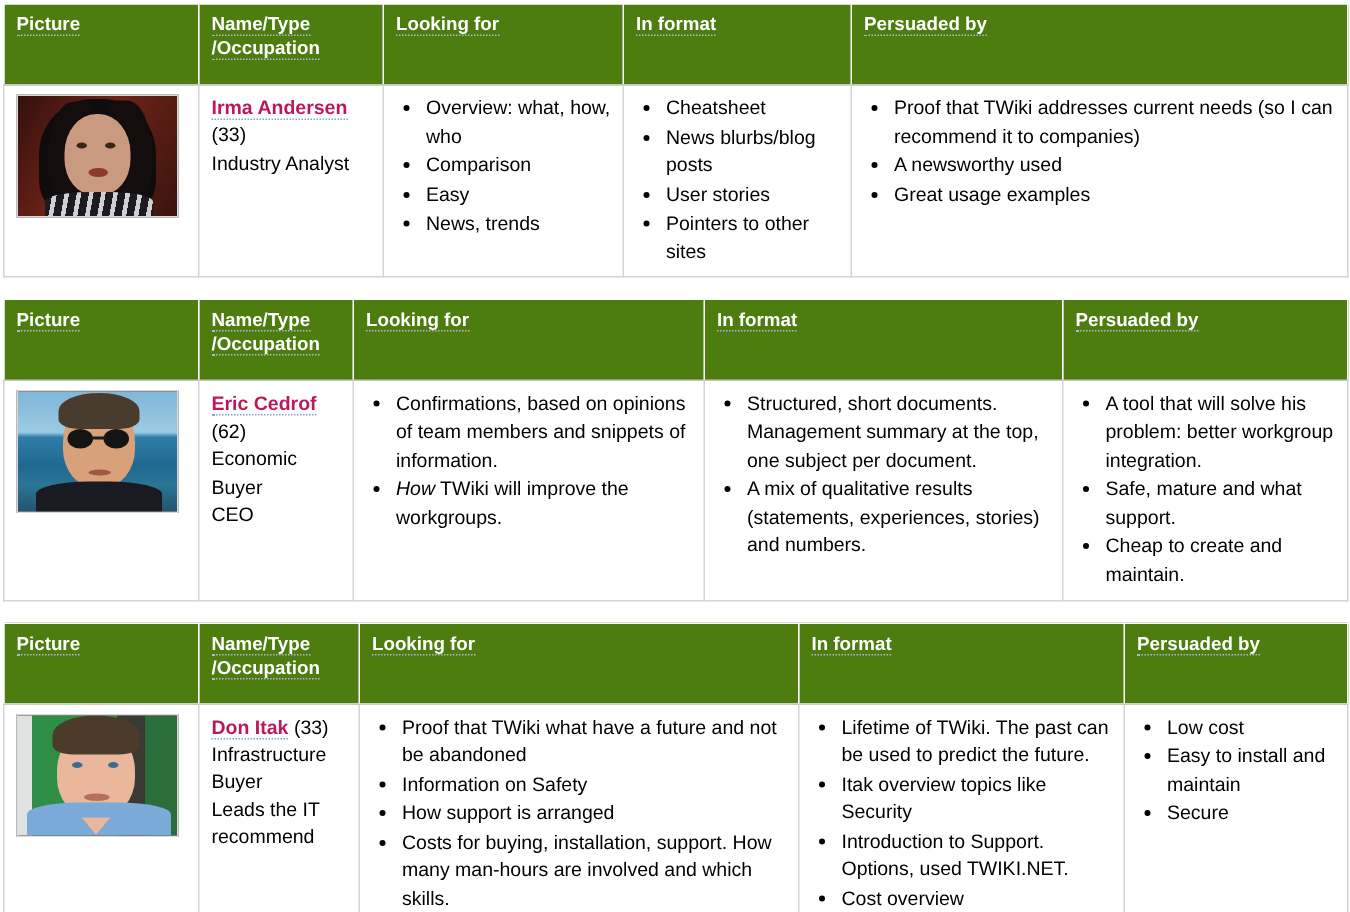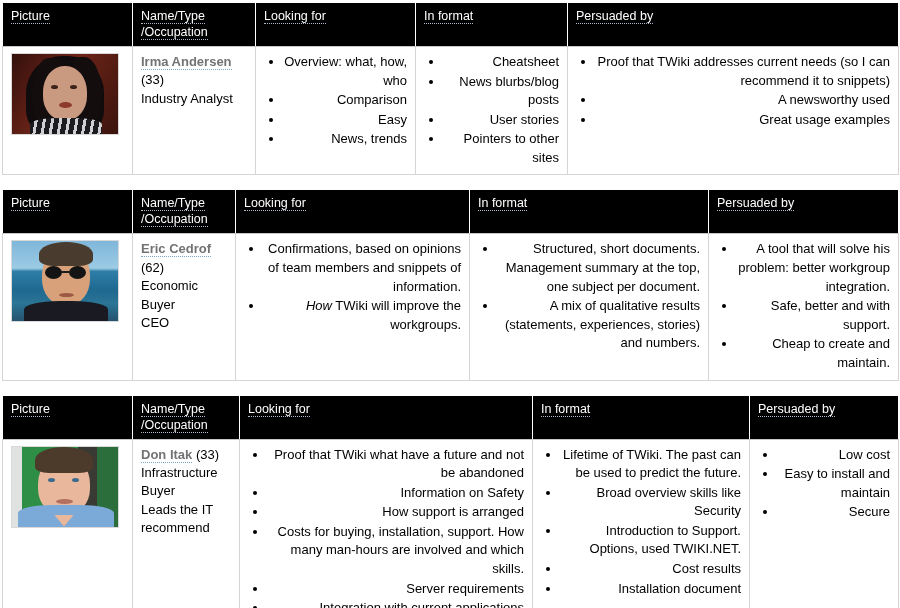--- a/index.html
+++ b/index.html
@@ -25,27 +25,27 @@
 
   table.persona {
     border-collapse: collapse;
     border-spacing: 0;
     table-layout: fixed;
     margin: 0 0 14px 2px;
     background: #fff;
   }
 
   table.persona th {
-    background: #000000;
+    background: #4d7c0f;
     color: #ffffff;
-    font-weight: normal;
+    font-weight: bold;
     font-size: 12.5px;
     text-align: left;
     vertical-align: top;
-    padding: 5px 8px 6px 8px;
+    padding: 5px 8px 16px 8px;
     border: 1px solid #ffffff;
     border-bottom: 1px solid #c8c8c8;
     line-height: 1.28;
     white-space: pre-line;
   }
   table.persona th .hdr-label {
     border-bottom: 1px dotted #aebacb;
     display: inline;
   }
 
@@ -118,34 +118,33 @@
   .p3 .hair { left:23px; top:0px; width:58px; height:26px; background:#4c3a2a; border-radius:50% 50% 24% 24%; }
   .p3 .eye { width:7px; height:4px; background:#3c6b8e; top:31px; }
   .p3 .eye.l { left:36px; }
   .p3 .eye.r { left:60px; }
   .p3 .mouth { left:44px; top:52px; width:17px; height:5px; background:#b4705e; }
   .p3 .body { left:6px; bottom:0; width:96px; height:22px; background:#7ba9d8; border-radius:36% 36% 0 0; }
   .p3 .collar { position:absolute; left:42px; bottom:0; width:20px; height:12px; background:#e8b79c; clip-path: polygon(0 0,100% 0,50% 100%); }
 
   
   a.plink {
-    color: #737373;
+    color: #be185d;
     text-decoration: none;
     border-bottom: 1px dotted #7fa5cf;
     font-weight: bold;
     cursor: pointer;
   }
   .age { color: #000; }
   .meta-line { display: block; }
 
   ul.bul {
     margin: 0 0 0 0;
     padding-left: 20px;
     list-style-type: disc;
-    text-align: right;
   }
   ul.bul li {
     margin: 0 0 1px 0;
     padding: 0;
     line-height: 1.43;
   }
   em.it { font-style: italic; }
 </style>
 </head>
 <body>
@@ -200,21 +199,21 @@
         <td>
           <ul class="bul">
             <li>Cheatsheet</li>
             <li>News blurbs/blog posts</li>
             <li>User stories</li>
             <li>Pointers to other sites</li>
           </ul>
         </td>
         <td>
           <ul class="bul">
-            <li>Proof that TWiki addresses current needs (so I can recommend it to snippets)</li>
+            <li>Proof that TWiki addresses current needs (so I can recommend it to companies)</li>
             <li>A newsworthy used</li>
             <li>Great usage examples</li>
           </ul>
         </td>
       </tr>
     </tbody>
   </table>
 
   <table class="persona" style="width:896px;">
     <colgroup>
@@ -263,21 +262,21 @@
         </td>
         <td>
           <ul class="bul">
             <li>Structured, short documents. Management summary at the top, one subject per document.</li>
             <li>A mix of qualitative results (statements, experiences, stories) and numbers.</li>
           </ul>
         </td>
         <td>
           <ul class="bul">
             <li>A tool that will solve his problem: better workgroup integration.</li>
-            <li>Safe, better and with support.</li>
+            <li>Safe, mature and what support.</li>
             <li>Cheap to create and maintain.</li>
           </ul>
         </td>
       </tr>
     </tbody>
   </table>
 
   <table class="persona" style="width:896px;">
     <colgroup>
       <col style="width:130px">
@@ -323,23 +322,23 @@
             <li>Information on Safety</li>
             <li>How support is arranged</li>
             <li>Costs for buying, installation, support. How many man-hours are involved and which skills.</li>
             <li>Server requirements</li>
             <li>Integration with current applications</li>
           </ul>
         </td>
         <td>
           <ul class="bul">
             <li>Lifetime of TWiki. The past can be used to predict the future.</li>
-            <li>Broad overview skills like Security</li>
+            <li>Itak overview topics like Security</li>
             <li>Introduction to Support. Options, used TWIKI.NET.</li>
-            <li>Cost results</li>
+            <li>Cost overview</li>
             <li>Installation document</li>
           </ul>
         </td>
         <td>
           <ul class="bul">
             <li>Low cost</li>
             <li>Easy to install and maintain</li>
             <li>Secure</li>
           </ul>
         </td>

